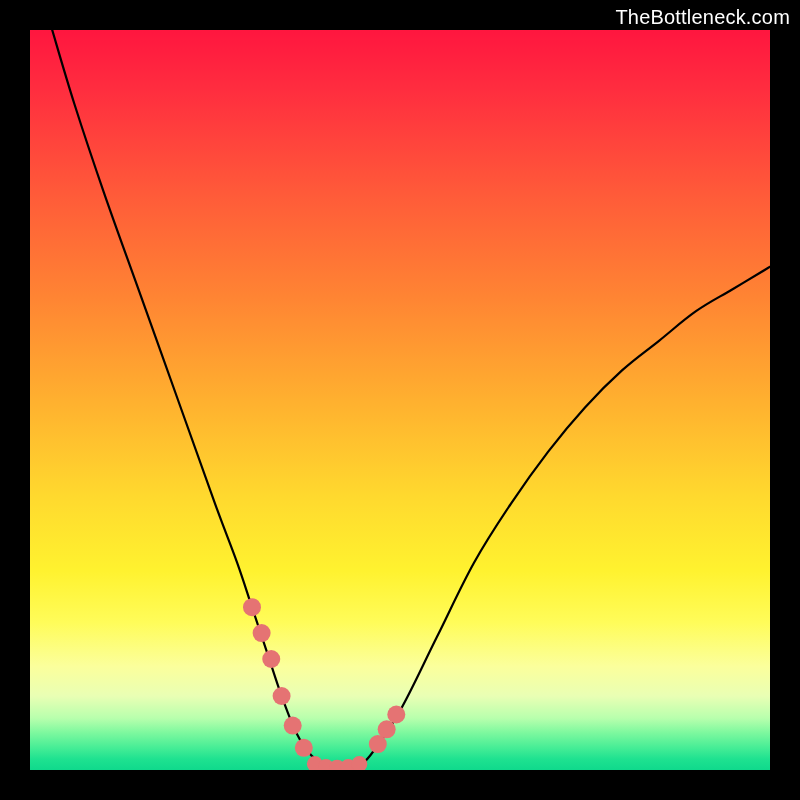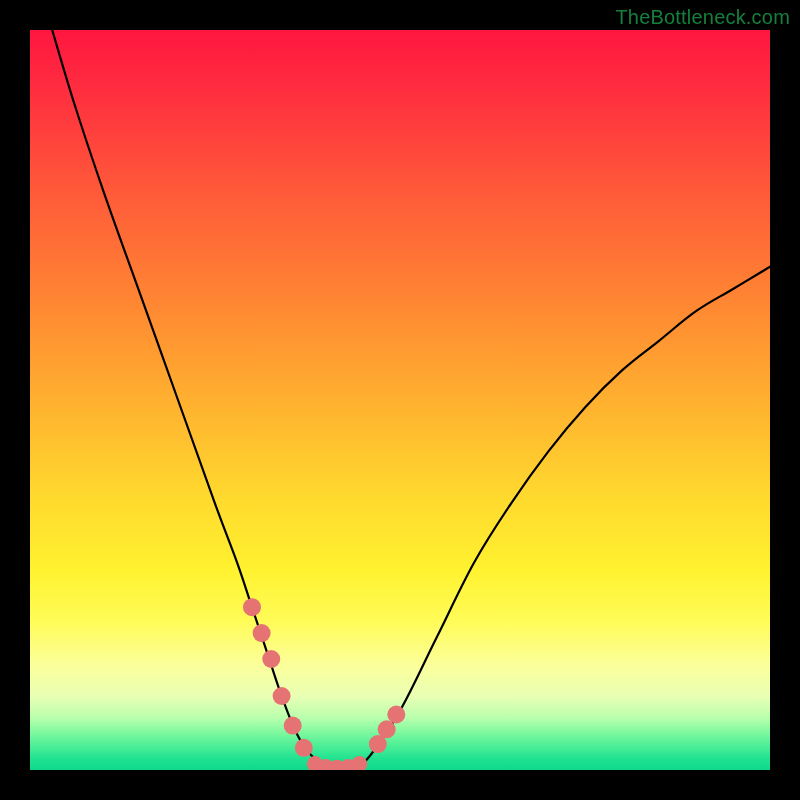--- a/index.html
+++ b/index.html
@@ -40,21 +40,21 @@
       #7cf89e 95%,
       #46ed96 97%,
       #1fe290 98.5%,
       #0fd98c 100%
     );
   }
   .watermark {
     position: absolute;
     top: 6px;
     right: 10px;
-    color: #15803d;
+    color: #ffffff;
     font-size: 20px;
     letter-spacing: 0.2px;
     user-select: none;
   }
   svg.curve {
     position: absolute;
     left: 0;
     top: 0;
     width: 740px;
     height: 740px;

